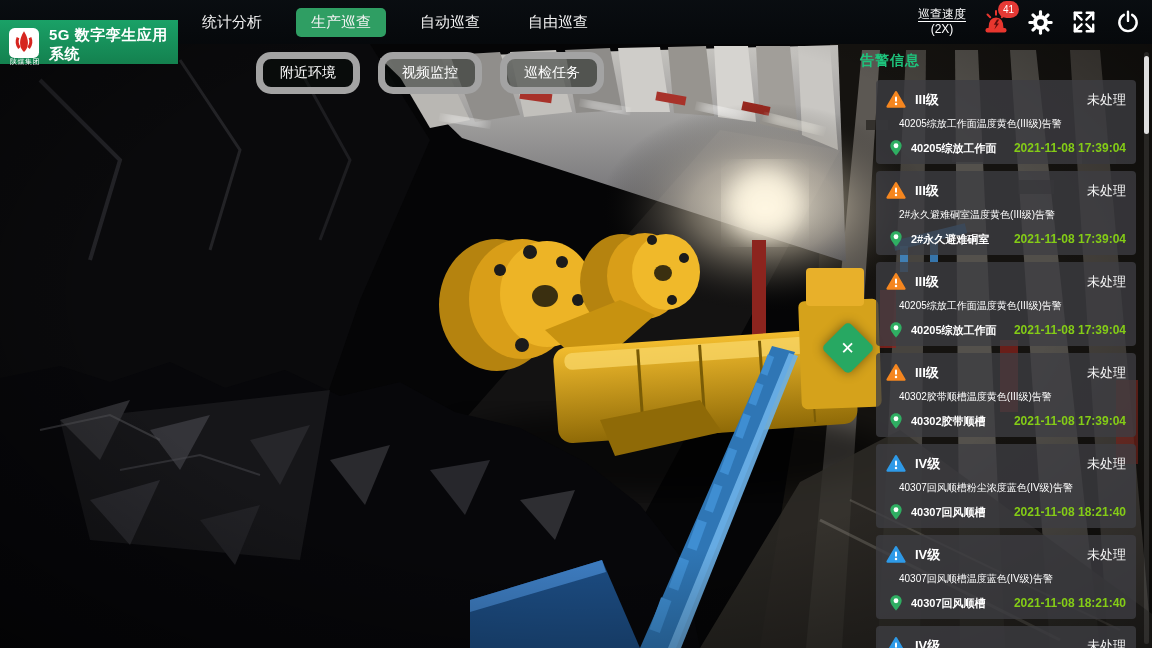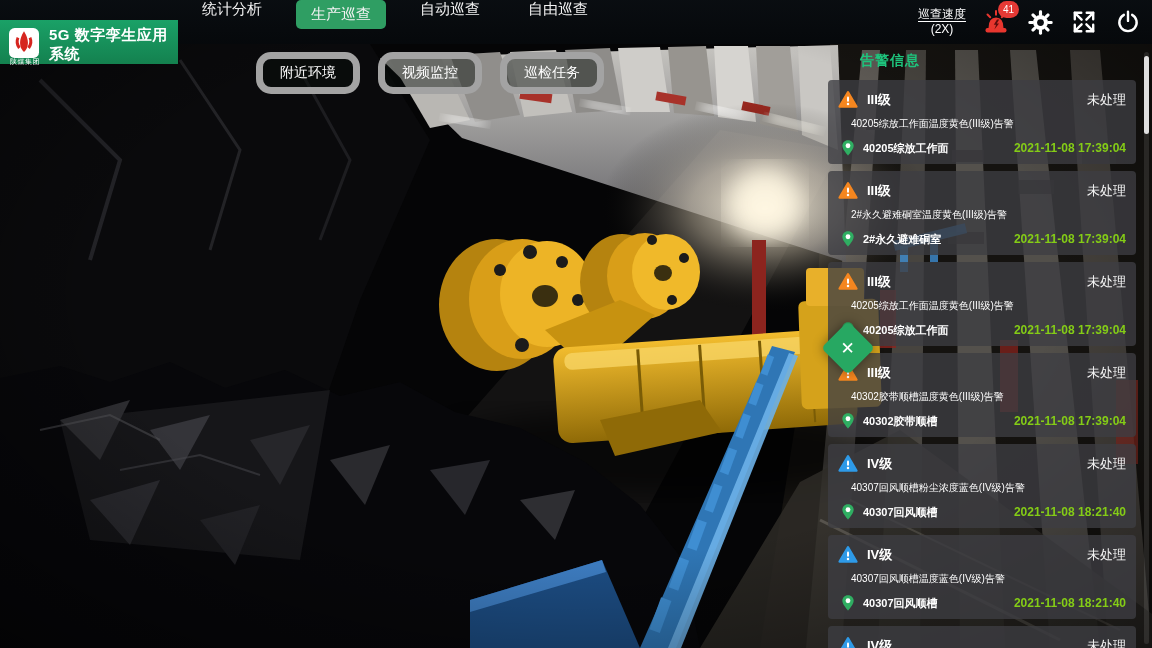--- a/index.html
+++ b/index.html
@@ -13,38 +13,38 @@
   
   .topbar{position:absolute;left:0;top:0;width:1152px;height:44px;z-index:10;
     background:linear-gradient(180deg,rgba(10,14,18,.92),rgba(6,9,12,.88));}
   .brand{position:absolute;left:0;top:0;width:178px;height:44px;
     background:linear-gradient(180deg,#1aa167,#14814f);display:flex;align-items:flex-end;margin-top:20px;}
   .logo-box{position:relative;margin-left:9px;width:30px;height:36px;}
   .logo-box svg{display:block;}
   .logo-caption{position:absolute;left:-2px;top:29px;width:36px;text-align:center;
     font-size:7px;color:#fff;letter-spacing:.5px;white-space:nowrap;}
   .app-title{margin-left:10px;color:#fff;font-size:15px;font-weight:bold;letter-spacing:.5px;}
-  .nav{position:absolute;left:178px;top:0;height:44px;display:flex;align-items:flex-start;}
+  .nav{position:absolute;left:178px;top:0;height:44px;display:flex;align-items:center;}
   .nav-item{padding:0 24px;font-size:15px;color:#f2f2f2;cursor:pointer;white-space:nowrap;}
   .nav-item.active{background:#2f9e63;border-radius:5px;padding:5px 15px;margin:0 10px;}
   .top-right{position:absolute;right:10px;top:0;height:44px;display:flex;align-items:center;gap:16px;z-index:11;}
   .speed{color:#fff;text-align:center;line-height:1.25;}
   .speed-label{font-size:12px;text-decoration:underline;text-underline-offset:3px;}
   .speed-value{font-size:12px;}
   .icon-btn{position:relative;width:28px;height:28px;display:flex;align-items:center;justify-content:center;cursor:pointer;}
   .badge{position:absolute;top:-7px;right:-9px;background:#e53935;color:#fff;border-radius:9px;
     min-width:17px;height:17px;font-size:10px;display:flex;align-items:center;justify-content:center;padding:0 2px;}
 
   
   .scene-toolbar{position:absolute;left:0;top:52px;width:860px;display:flex;justify-content:center;gap:18px;z-index:8;}
   .pill{border:7px solid #a3a3a3;border-radius:15px;background:rgba(8,16,12,.45);
     color:#fff;font-size:14px;padding:5px 17px;cursor:pointer;white-space:nowrap;}
 
   
-  .alarm-panel{position:absolute;top:48px;right:16px;width:260px;bottom:0;z-index:7;padding-left:48px;}
+  .alarm-panel{position:absolute;top:48px;right:16px;width:260px;bottom:0;z-index:7;}
   .panel-title{margin:4px 0 10px -16px;color:#1ec37c;font-size:14px;font-weight:bold;letter-spacing:1px;}
   .alarm-list{position:absolute;top:32px;left:0;right:0;bottom:0;overflow:hidden;}
   .alarm-card{height:84px;margin-bottom:7px;background:rgba(62,62,66,.78);border-radius:4px;
     padding:10px 10px 8px 10px;box-sizing:border-box;color:#fff;}
   .card-row1{display:flex;align-items:center;gap:9px;}
   .warn-icon{display:flex;}
   .level{font-weight:bold;font-size:13px;}
   .status{margin-left:auto;font-size:13px;color:#f5f5f5;}
   .card-desc{font-size:10px;margin:8px 0 8px 13px;white-space:nowrap;overflow:hidden;}
   .card-row3{display:flex;align-items:center;gap:7px;}

